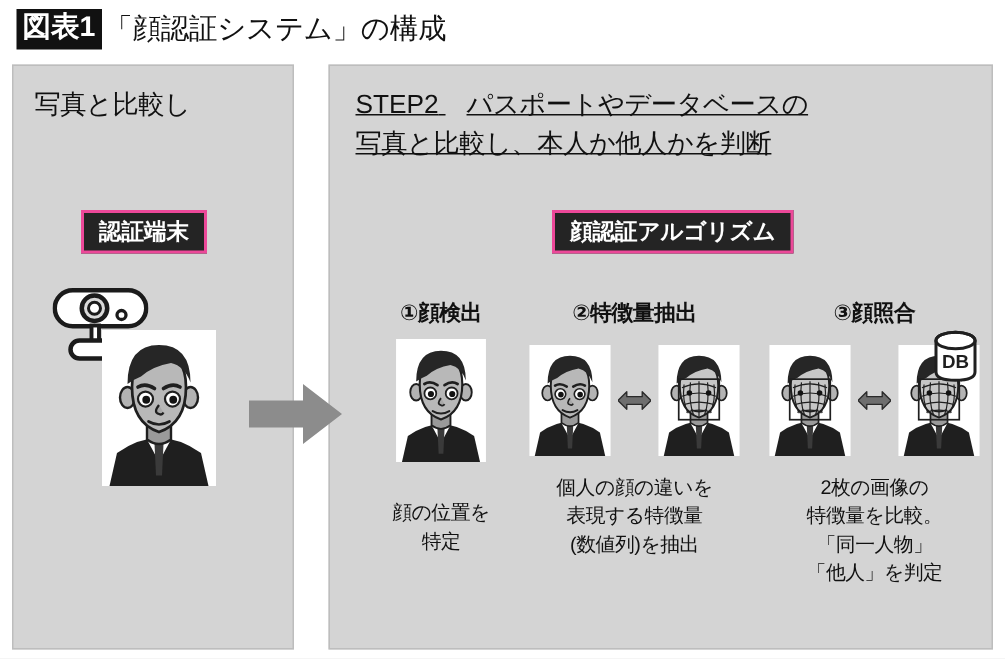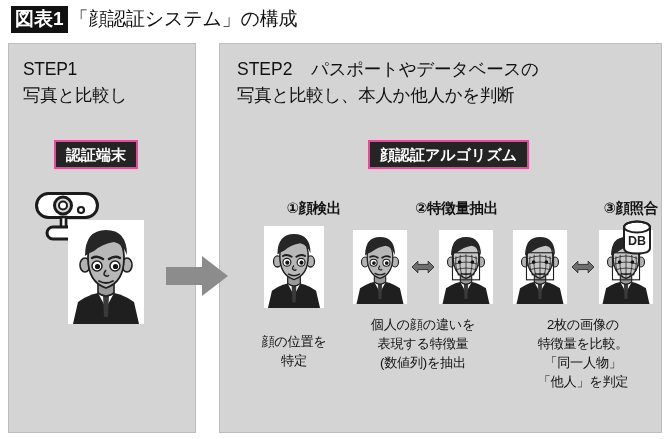--- a/index.html
+++ b/index.html
@@ -57,21 +57,21 @@
   .step-head {
     position: absolute;
     left: 14px;
     top: 12px;
     font-size: 17.5px;
     line-height: 26px;
     color: #111;
     white-space: nowrap;
     letter-spacing: -0.3px;
   }
-  #panel-step2 .step-head { left: 17px; }
+  #panel-step2 .step-head { left: 17px; text-decoration: underline; }
   .step-head .lbl { letter-spacing: 0px; }
 
   .black-tag {
     position: absolute;
     background: #242424;
     color: #ffffff;
     font-weight: bold;
     font-size: 15px;
     line-height: 25px;
     padding: 0 10px;
@@ -106,21 +106,21 @@
     position: absolute;
     top: 155px;
   }
   #substep-1 { left: 27px;  width: 94px; }
   #substep-2 { left: 128px; width: 150px; }
   #substep-3 { left: 288px; width: 150px; }
 
   .substep-title {
     font-size: 14.5px;
     font-weight: bold;
-    text-align: right;
+    text-align: center;
     color: #111;
     white-space: nowrap;
     letter-spacing: -0.3px;
     height: 20px;
   }
   .photo-row {
     margin-top: 7px;
     display: flex;
     align-items: center;
     justify-content: center;
@@ -151,21 +151,20 @@
 <body>
 
 <div id="title-row">
   <span id="figure-badge">図表1</span>
   <span id="title-text">「顔認証システム」の構成</span>
 </div>
 
 <div class="panel" id="panel-step1">
 
   <div class="step-head">
-    <div>STEP1</div>
     <div>写真と比較し</div>
   </div>
 
   <div class="black-tag" id="tag-terminal">認証端末</div>
 
   <svg id="cam-terminal" viewBox="0 0 64 54">
     <rect x="1.5" y="1.5" width="61" height="24" rx="12" fill="#ffffff" stroke="#1b1b1b" stroke-width="3"></rect>
     <circle cx="28" cy="13.5" r="8.5" fill="#d9d9d9" stroke="#1b1b1b" stroke-width="3"></circle>
     <circle cx="28" cy="13.5" r="4" fill="#ffffff" stroke="#1b1b1b" stroke-width="2"></circle>
     <circle cx="46" cy="18" r="3" fill="#ffffff" stroke="#1b1b1b" stroke-width="2.2"></circle>

